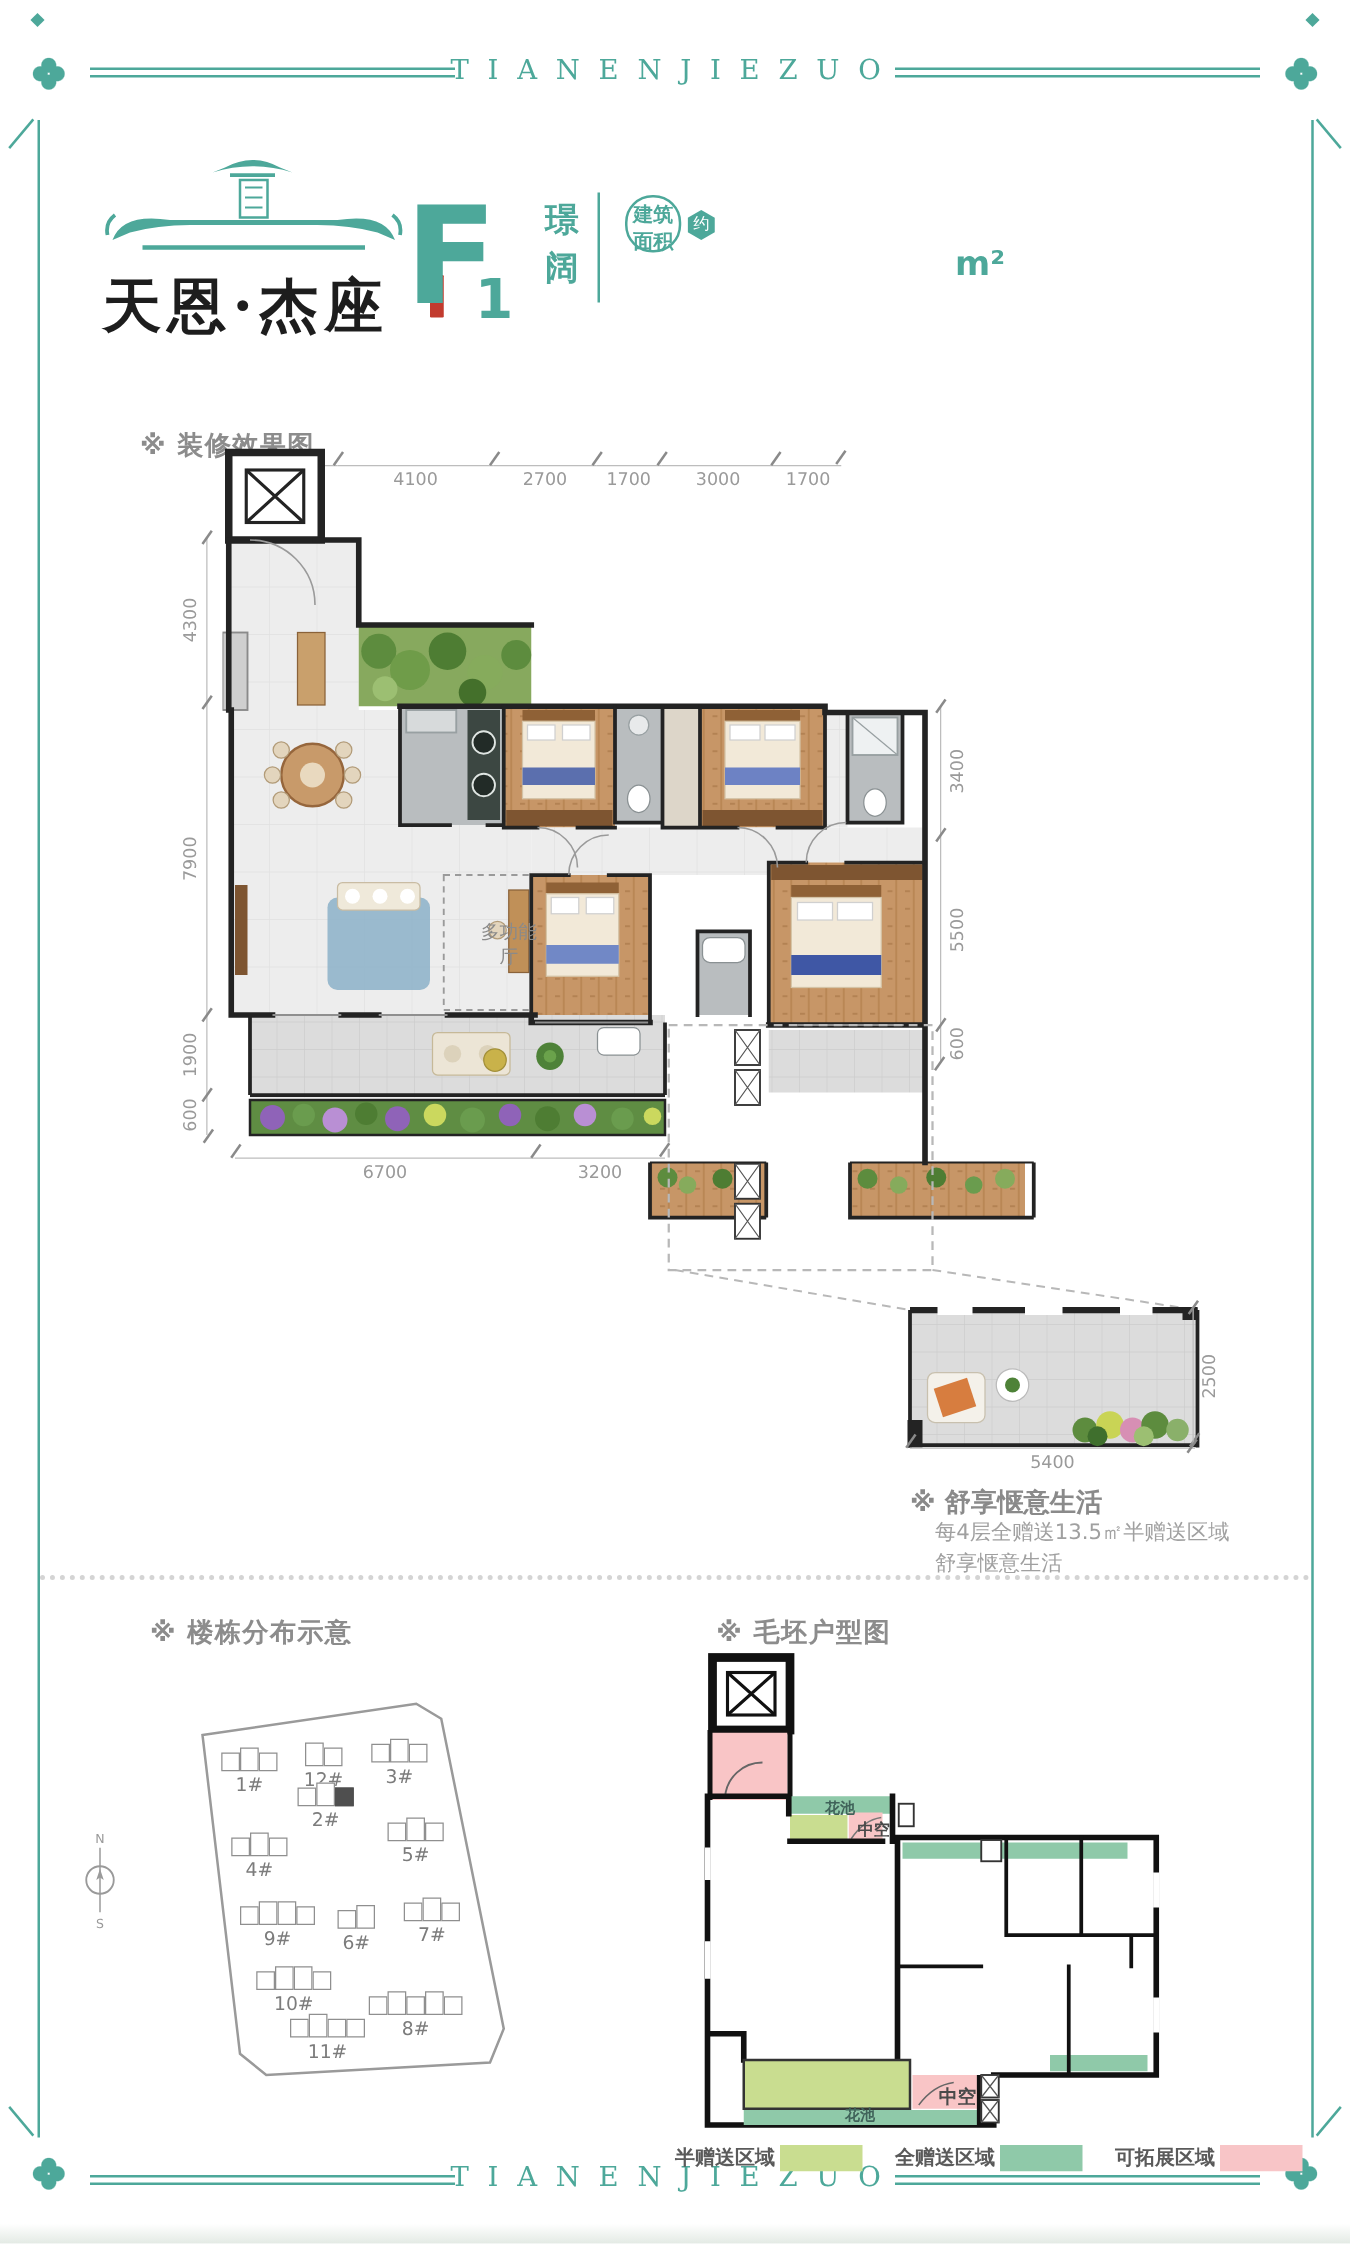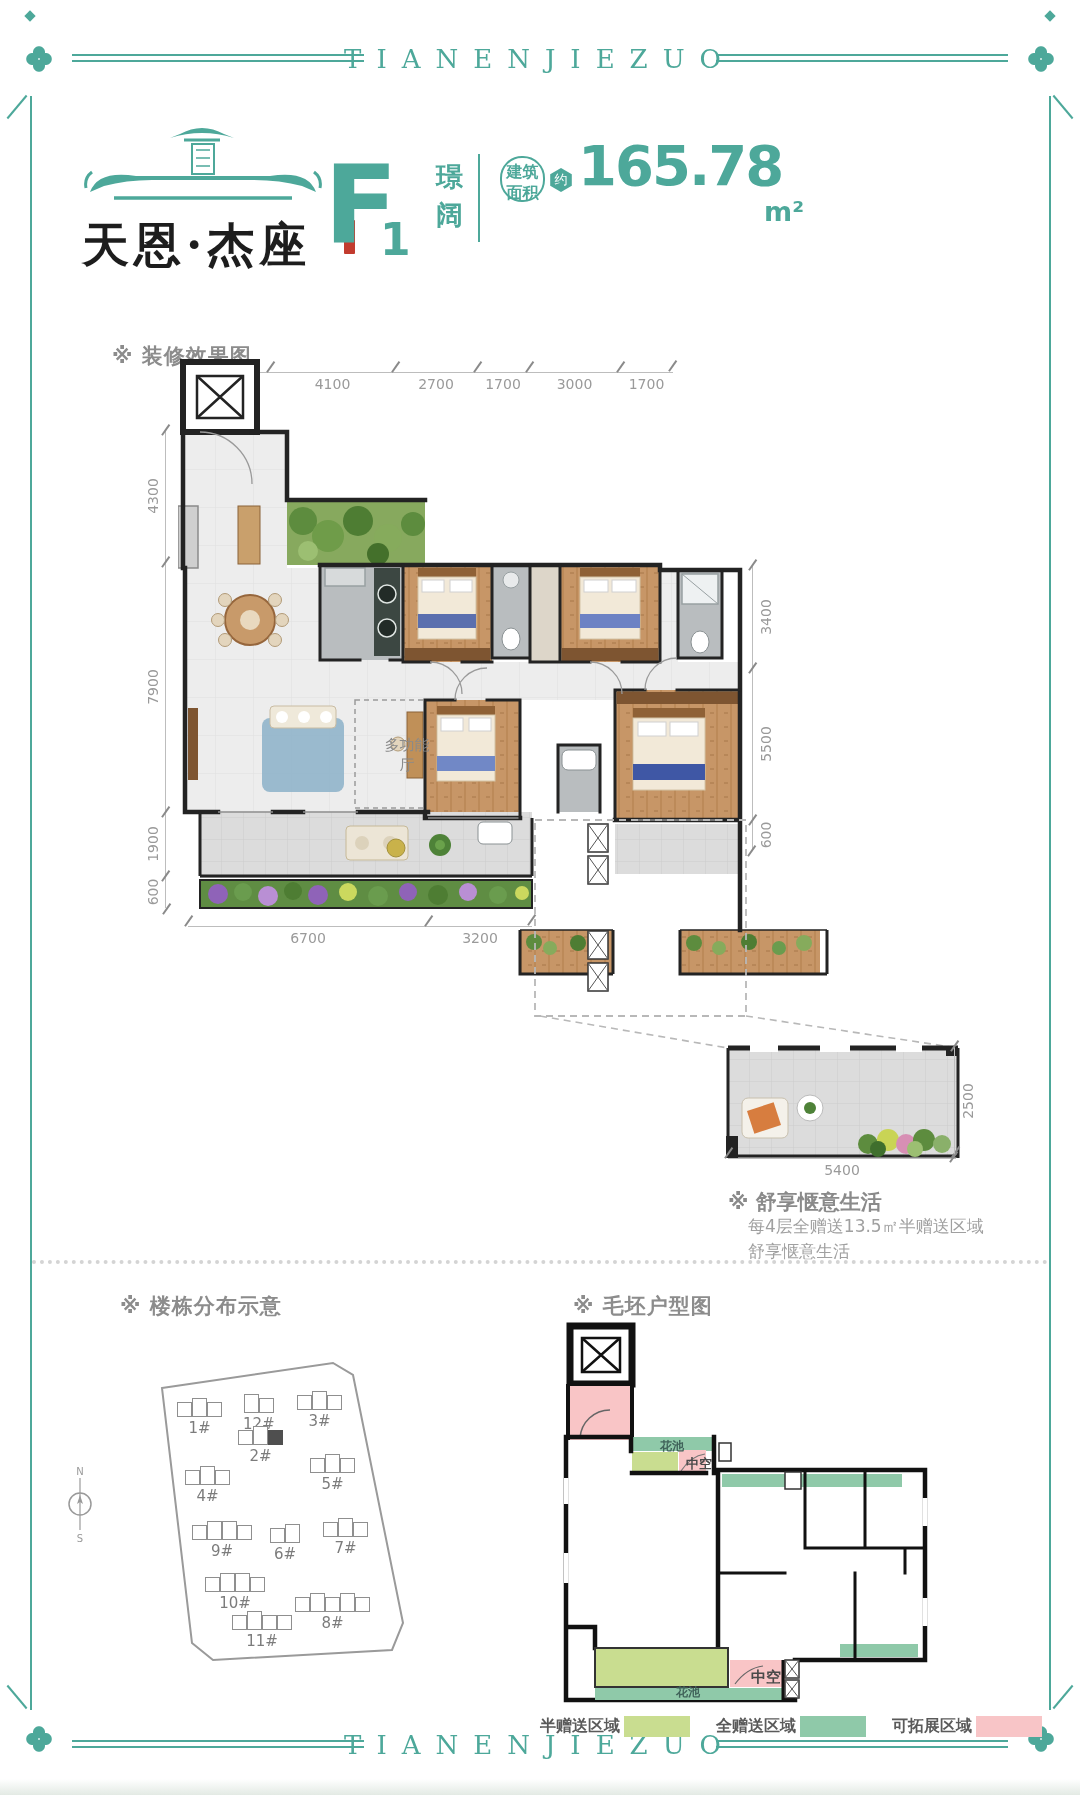--- a/index.html
+++ b/index.html
@@ -3,21 +3,21 @@
 <meta charset="utf-8">
 <style>
   html,body{margin:0;padding:0;background:#fff;}
   .page{position:relative;width:1080px;height:1795px;background:#ffffff;overflow:hidden;
         font-family:"DejaVu Sans",sans-serif;}
   .abs{position:absolute;}
   
   .side-line{position:absolute;width:1.5px;background:#4da89a;}
   .rule{position:absolute;height:1.5px;background:#4da89a;}
   .frame-text{position:absolute;left:0;right:0;text-align:center;color:#4da89a;
-      font-family:"DejaVu Serif",serif;font-size:26px;letter-spacing:15px;font-weight:500;}
+      font-family:"DejaVu Serif",serif;font-size:22px;letter-spacing:15px;font-weight:500;}
   .clover{position:absolute;width:26px;height:26px;
       background:
         radial-gradient(circle at 50% 24%, #4da89a 5.5px, transparent 6.5px),
         radial-gradient(circle at 24% 50%, #4da89a 5.5px, transparent 6.5px),
         radial-gradient(circle at 76% 50%, #4da89a 5.5px, transparent 6.5px),
         radial-gradient(circle at 50% 76%, #4da89a 5.5px, transparent 6.5px);}
   .flourish{position:absolute;width:2px;height:30px;background:#4da89a;}
   .diamond{position:absolute;width:8px;height:8px;background:#4da89a;transform:rotate(45deg);}
   .foot-band{position:absolute;left:0;right:0;bottom:0;height:16px;
       background:linear-gradient(#ffffff,#e3eae4);}
@@ -134,21 +134,20 @@
 
   <div class="f-big" style="left:324px;top:152px;">F</div>
   <div class="f-sub" style="left:380px;top:218px;">1</div>
   <div class="alias-v" style="left:436px;top:158px;">璟阔</div>
   <div class="alias-bar" style="left:478px;top:154px;height:88px;"></div>
   <div class="area-box" style="left:500px;top:156px;border-radius:22px;">
     <div>建筑</div>
     <div>面积</div>
   </div>
   <div class="hex" style="left:549px;top:168px;">约</div>
-  <div class="area-num" style="left:578px;top:138px;">165.78</div>
   <div class="area-unit" style="left:764px;top:168px;">m²</div>
 
   <div class="sec-title" style="left:112px;top:342px;">※ 装修效果图</div>
 
   <div class="hdims" style="left:197px;top:372px;width:476px;">
     <div class="hseg" style="width:73px;"><span>2400</span></div>
     <div class="hseg" style="width:125px;"><span>4100</span></div>
     <div class="hseg" style="width:82px;"><span>2700</span></div>
     <div class="hseg" style="width:52px;"><span>1700</span></div>
     <div class="hseg" style="width:91px;"><span>3000</span></div>

